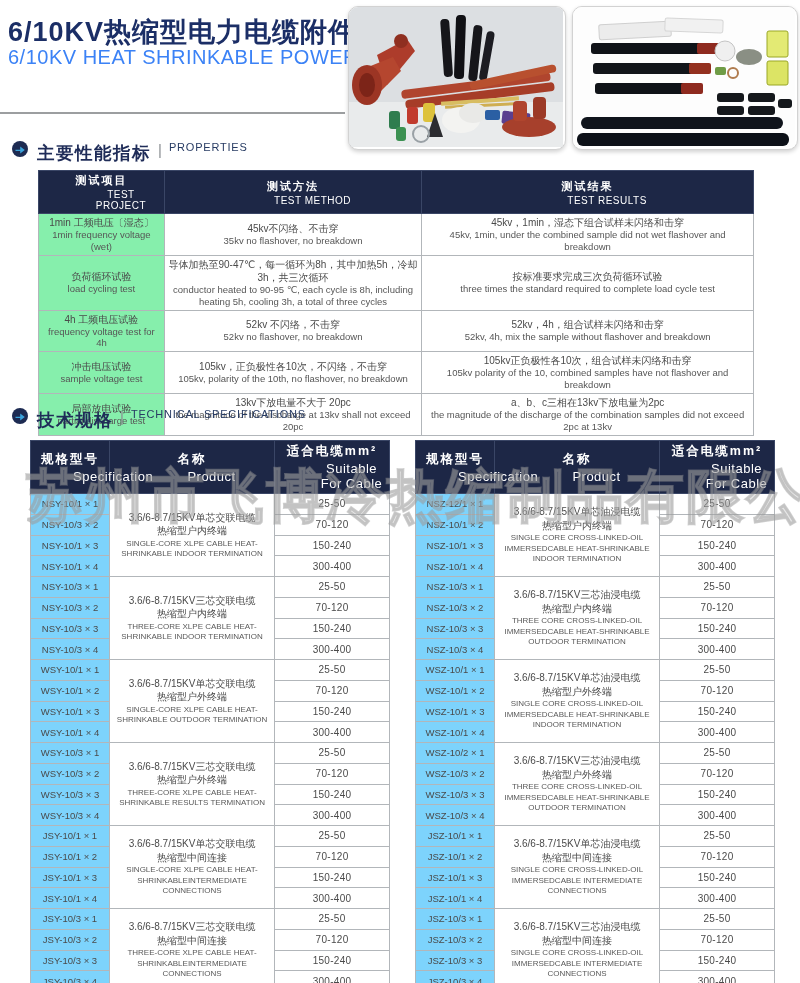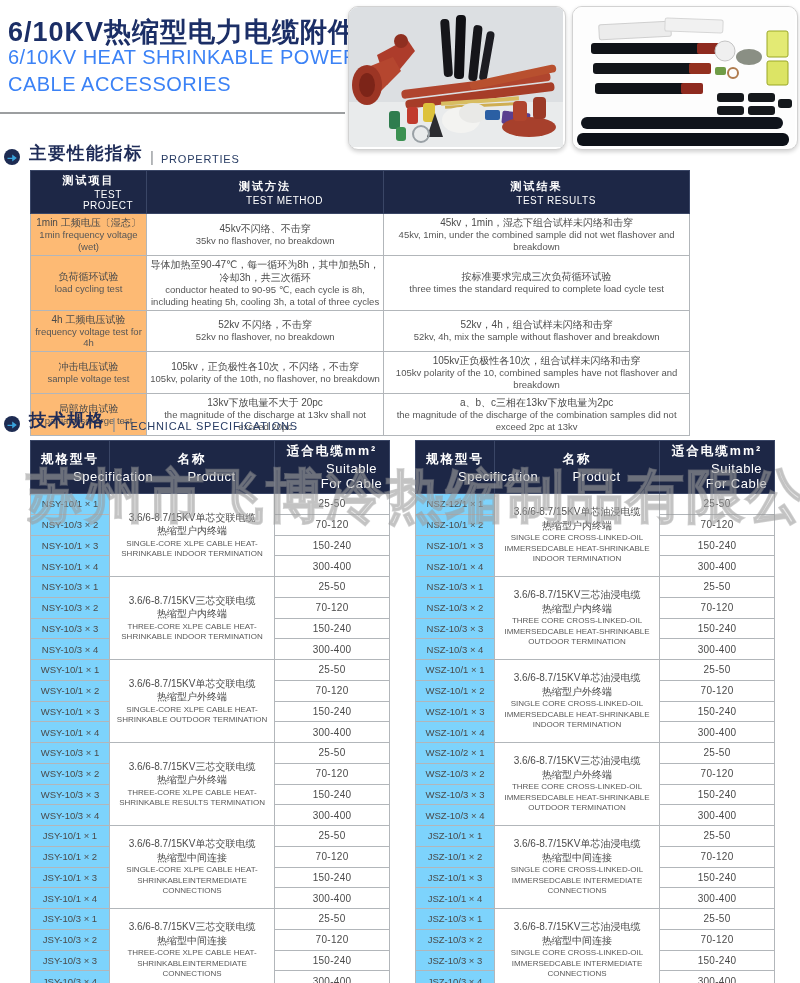--- a/index.html
+++ b/index.html
@@ -14,40 +14,40 @@
   .title-rule{position:absolute;left:0;top:112px;width:345px;height:2px;background:#9c9ea0;}
 
   
   .photo{position:absolute;top:6px;height:142px;background:#fff;border:1px solid #d2d2d2;
          border-radius:10px;box-shadow:0 2px 4px rgba(0,0,0,0.18);overflow:hidden;}
   #photo1{left:348px;width:216px;}
   #photo2{left:572px;width:224px;}
   .photo svg{display:block;}
 
   
-  .sec-head{position:absolute;left:4px;display:flex;align-items:flex-end;}
+  .sec-head{position:absolute;left:12px;display:flex;align-items:flex-start;}
   #sec1{top:141px;} #sec2{top:408px;}
   .sec-head .bullet{width:16px;height:16px;margin-right:9px;}
   .sec-zh{font-size:17.5px;font-weight:bold;color:#1f2c58;letter-spacing:1.5px;}
   .sec-sep{font-size:15px;color:#8b8f93;margin:0 7px;font-weight:normal;}
   .sec-en{font-size:11px;color:#273b63;letter-spacing:0.8px;font-weight:normal;}
 
   
   table{border-collapse:collapse;table-layout:fixed;}
   th,td{border:1px solid #b2b6ba;text-align:center;vertical-align:middle;padding:2px 3px;}
   thead th{background:#1d2746;color:#fff;border-color:#3a4666;}
   .hzh{font-size:11px;font-weight:bold;letter-spacing:2px;}
   .hen{font-size:10px;font-weight:normal;letter-spacing:0.5px;margin-top:1px;margin-left:39px;}
   .zh{font-size:10px;color:#4a4a4a;line-height:1.3;}
   .en{font-size:9.5px;color:#565656;line-height:1.25;}
 
   
-  #prop-table{position:absolute;left:30px;top:170px;width:660px;}
+  #prop-table{position:absolute;left:38px;top:170px;width:716px;}
   #prop-table thead th{height:37px;}
-  #prop-table td.proj{background:#fdba74;}
+  #prop-table td.proj{background:#86efac;}
   #prop-table tbody td{height:26px;}
 
   
   .spec-table{position:absolute;top:440px;width:360px;}
   #spec-left{left:30px;} #spec-right{left:415px;}
   .spec-table thead th{height:41px;}
   .spec-table thead .hzh{font-size:12.5px;}
   .spec-table thead .hen{font-size:13px;}
   .spec-table tbody td{height:19.75px;padding:0 2px;}
   .model-cell{background:#7dd3fc;font-size:9.5px;color:#4a4a4a;}
@@ -62,21 +62,20 @@
              color:rgba(175,175,175,0.30);-webkit-text-stroke:1.5px rgba(150,150,150,0.45);}
 </style>
 </head>
 <body>
 
 <div id="page">
 
   <div class="title-zh">6/10KV热缩型电力电缆附件</div>
   <div class="title-en">
     <div>6/10KV HEAT SHRINKABLE POWER</div>
-    <div>CABLE ACCESSORIES</div>
   </div>
   <div class="title-rule"></div>
 
   <div class="photo" id="photo1">
     <svg width="214" height="140" viewBox="0 0 214 140">
       <rect x="0" y="0" width="214" height="140" fill="#dcdfe2"></rect>
       <rect x="0" y="95" width="214" height="45" fill="#e9ebec"></rect>
 
       <rect x="93" y="12" width="9" height="58" rx="4" fill="#16161a" transform="rotate(-4 97 40)"></rect>
       <rect x="106" y="8" width="10" height="64" rx="4" fill="#101014" transform="rotate(2 111 40)"></rect>

